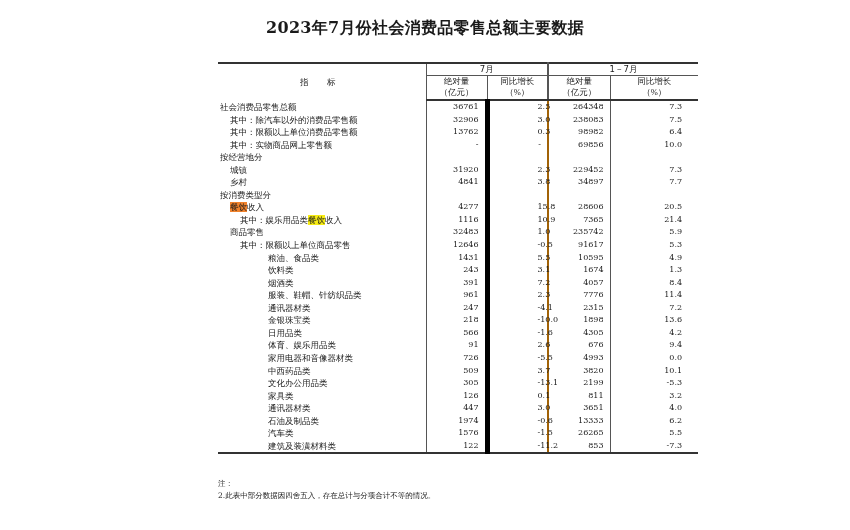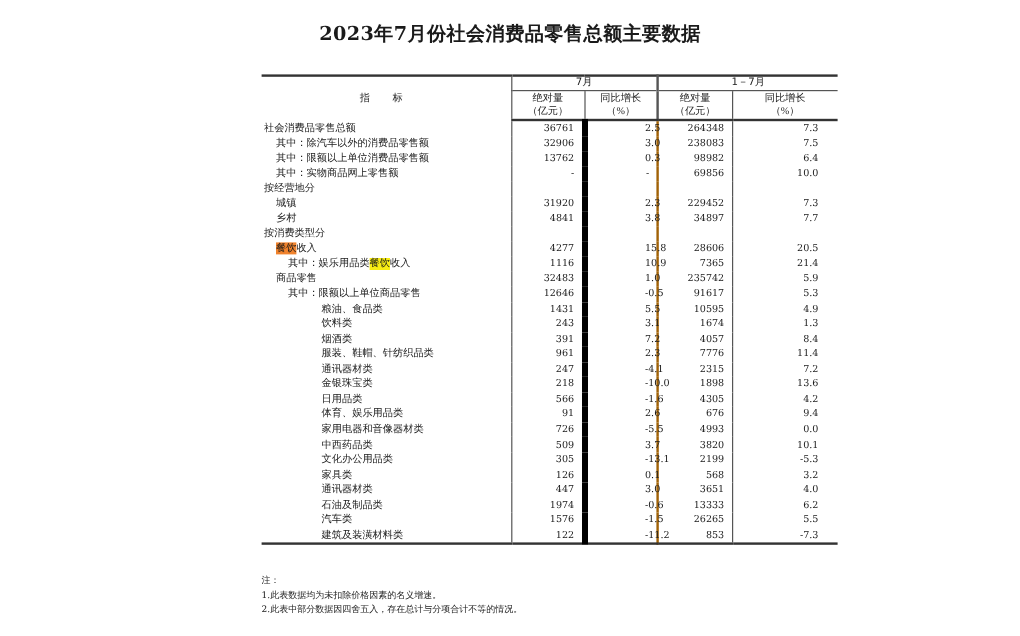--- a/index.html
+++ b/index.html
@@ -225,21 +225,21 @@
         <td class="lbl ind3">文化办公用品类</td>
         <td class="num n1">305</td>
         <td class="num n2">-13.1</td>
         <td class="num n3">2199</td>
         <td class="num n4">-5.3</td>
       </tr>
       <tr>
         <td class="lbl ind3">家具类</td>
         <td class="num n1">126</td>
         <td class="num n2">0.1</td>
-        <td class="num n3">568</td>
+        <td class="num n3">811</td>
         <td class="num n4">3.2</td>
       </tr>
       <tr>
         <td class="lbl ind3">通讯器材类</td>
         <td class="num n1">447</td>
         <td class="num n2">3.0</td>
         <td class="num n3">3651</td>
         <td class="num n4">4.0</td>
       </tr>
       <tr>
@@ -261,15 +261,14 @@
         <td class="num n1">122</td>
         <td class="num n2">-11.2</td>
         <td class="num n3">853</td>
         <td class="num n4">-7.3</td>
       </tr>
     </tbody>
 </table>
 
 <div class="notes">
   <div>注：</div>
-  <div>1.此表数据均为未扣除价格因素的名义增速。</div>
   <div>2.此表中部分数据因四舍五入，存在总计与分项合计不等的情况。</div>
 </div>
 
 </body></html>

